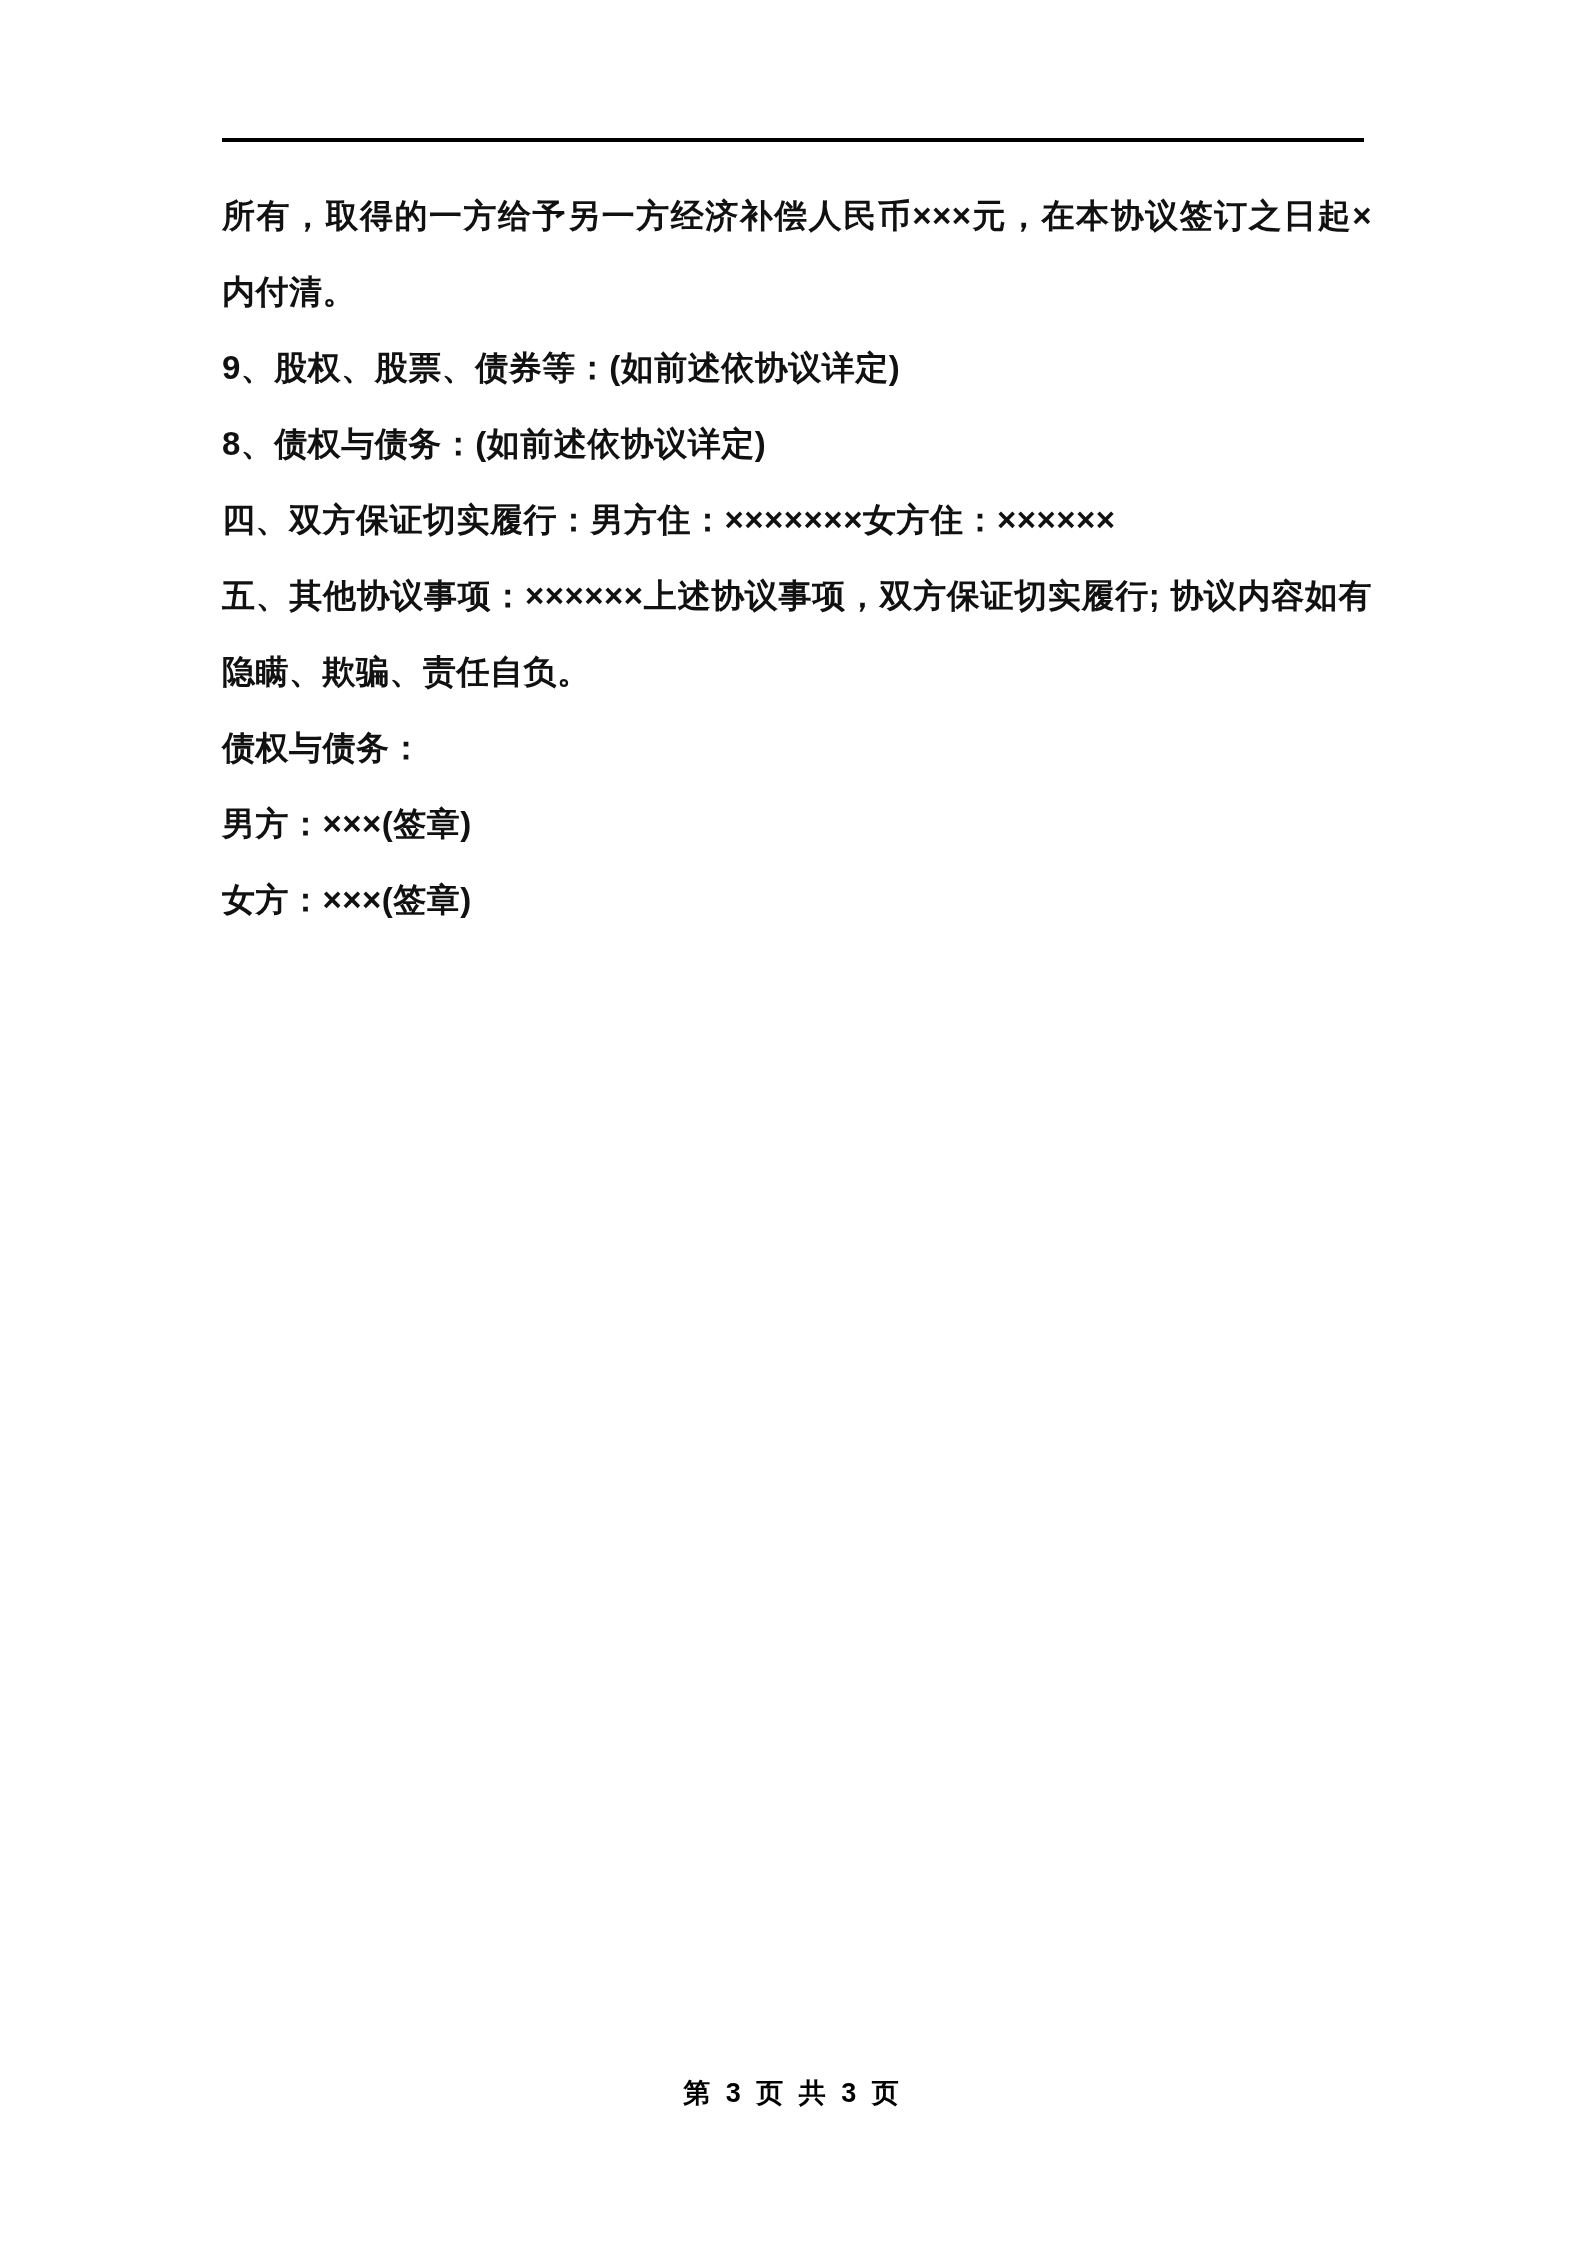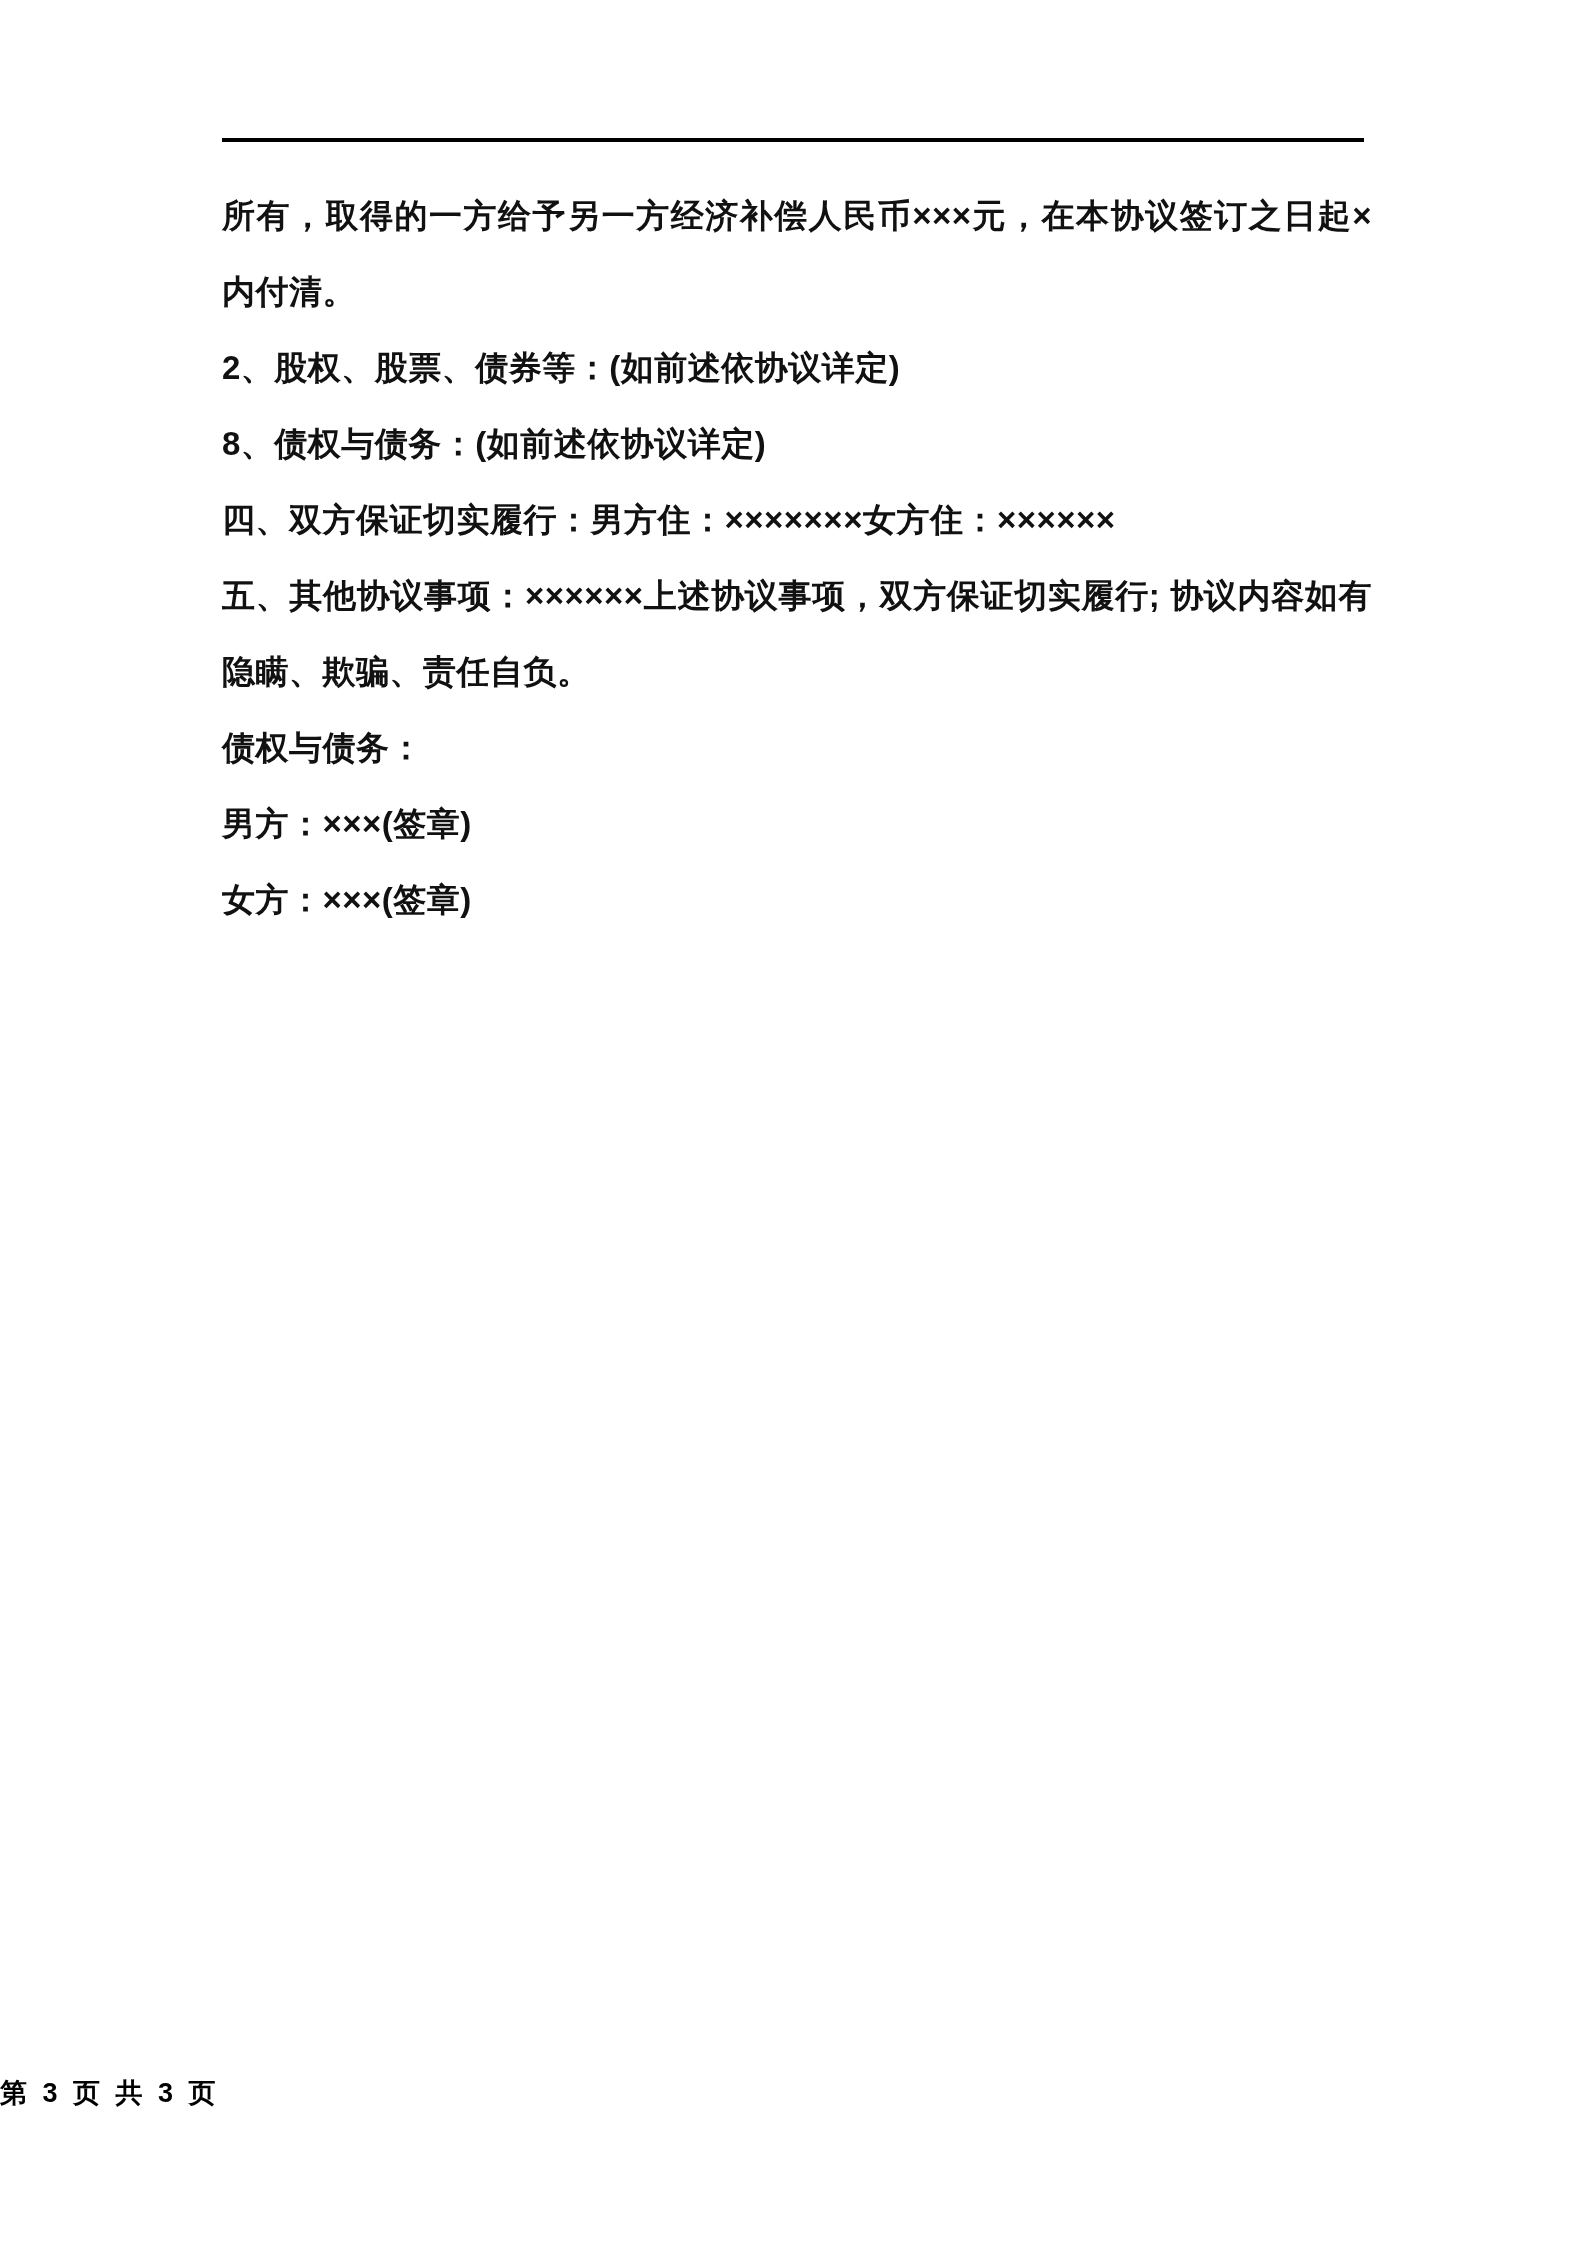--- a/index.html
+++ b/index.html
@@ -44,40 +44,40 @@
     text-align: justify;
     margin: 0;
     color: #111111;
     word-break: break-all;
   }
   .footer {
     position: absolute;
     left: 0;
     top: 2075px;
     width: 1586px;
-    text-align: left;
+    text-align: center;
   }
   .footer-inner {
     display: inline-block;
     font-size: 27px;
     font-weight: 700;
     letter-spacing: 4px;
     color: #000000;
   }
 </style>
 </head>
 <body>
 
 <div class="page">
 
   <div class="header-rule"></div>
 
   <div class="content">
     <p class="para">所有，取得的一方给予另一方经济补偿人民币×××元，在本协议签订之日起×内付清。</p>
-    <p class="para">2、股权、股票、债券等：(如前述依协议详定)</p>
+    <p class="para">9、股权、股票、债券等：(如前述依协议详定)</p>
     <p class="para">8、债权与债务：(如前述依协议详定)</p>
     <p class="para">四、双方保证切实履行：男方住：×××××××女方住：××××××</p>
     <p class="para">五、其他协议事项：××××××上述协议事项，双方保证切实履行; 协议内容如有隐瞒、欺骗、责任自负。</p>
     <p class="para">债权与债务：</p>
     <p class="para">男方：×××(签章)</p>
     <p class="para">女方：×××(签章)</p>
   </div>
 
   <div class="footer">
     <span class="footer-inner">第 3 页 共 3 页</span>

